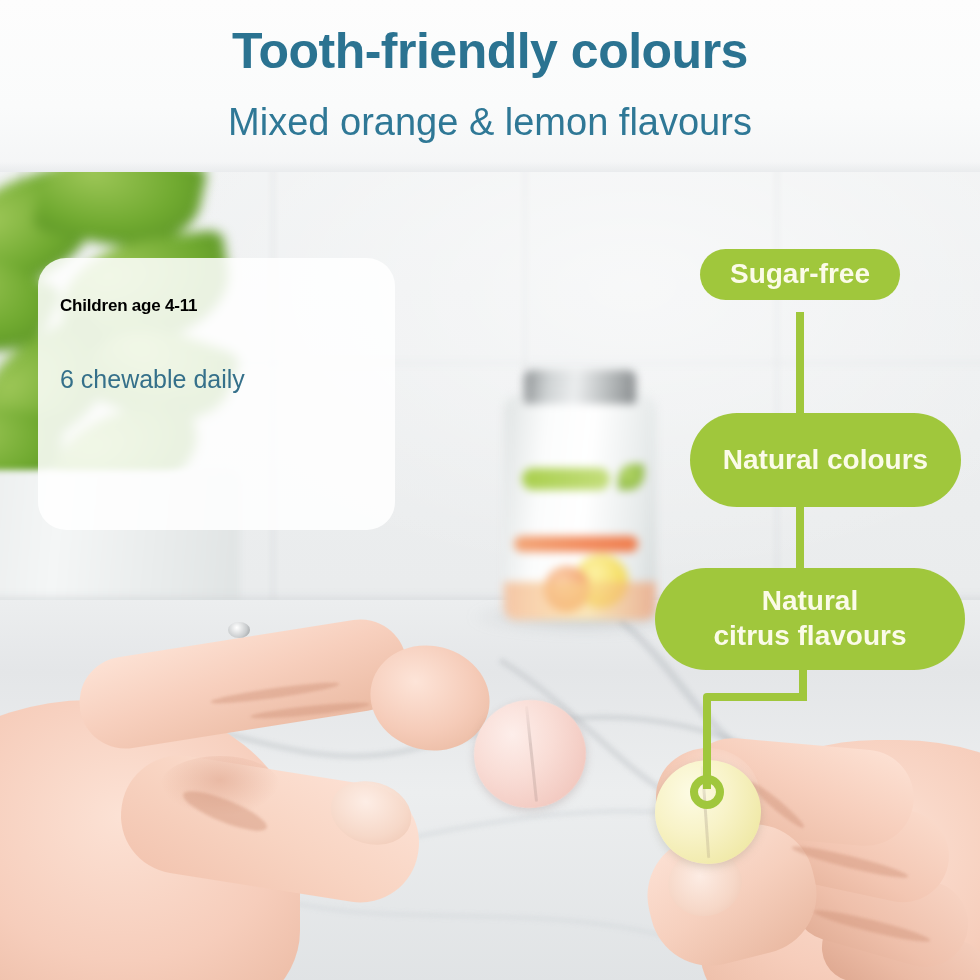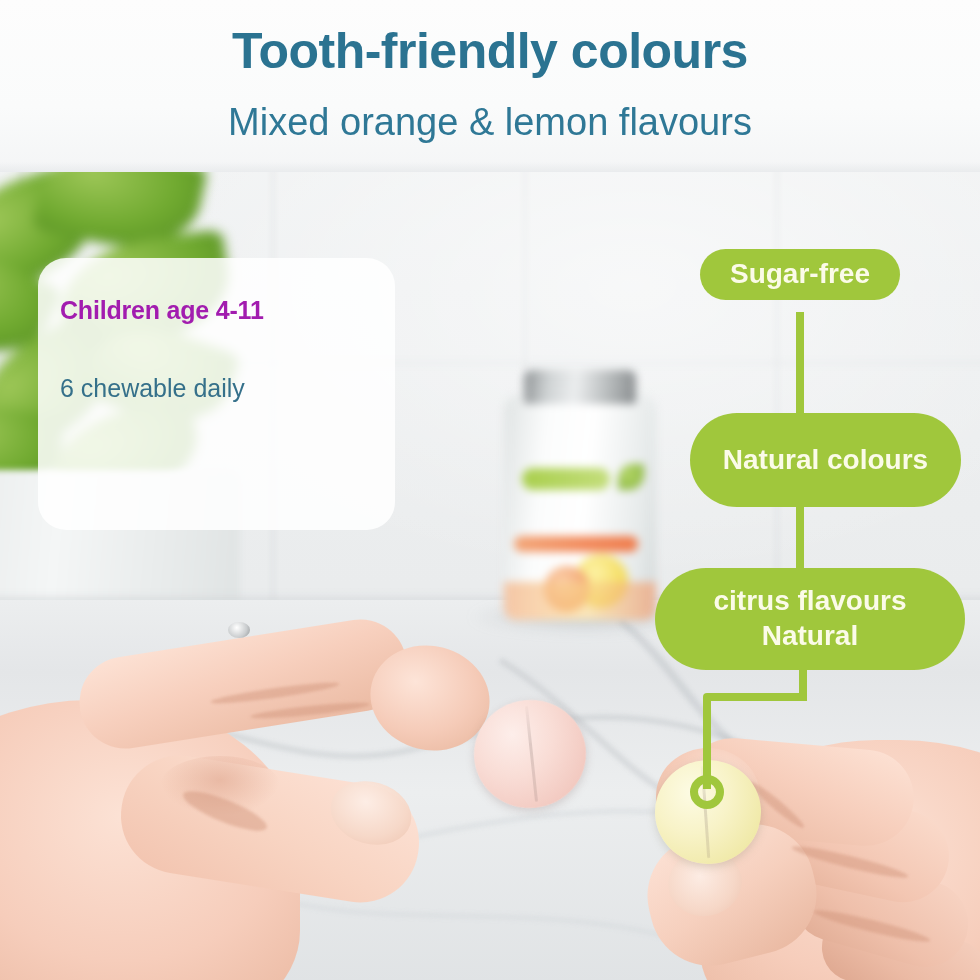--- a/index.html
+++ b/index.html
@@ -352,23 +352,23 @@
   
   .dosage-card {
     position: absolute;
     left: 38px; top: 258px;
     width: 357px; height: 272px;
     background: rgba(255,255,255,0.86);
     border-radius: 28px;
     padding: 38px 0 0 22px;
   }
   .dose-title {
-    font-size: 25px;
+    font-size: 17px;
     font-weight: 700;
-    color: #a21caf;
+    color: #000000;
     letter-spacing: -0.2px;
     line-height: 1.15;
   }
   .dose-sub {
     font-size: 25px;
     font-weight: 400;
     color: #35708a;
     line-height: 1.15;
     margin-top: 7px;
   }
@@ -507,18 +507,18 @@
   <div class="connector conn-h"></div>
   <div class="connector conn-v4"></div>
   <div class="conn-ring"></div>
 
   <div class="pill pill-1">Sugar-free</div>
 
   <div class="pill pill-2">Natural colours</div>
 
   <div class="pill pill-3">
     <div>
+      <div>Natural</div>
       <div>citrus flavours</div>
-      <div>Natural</div>
     </div>
   </div>
 
 </div>
 
 </body></html>

